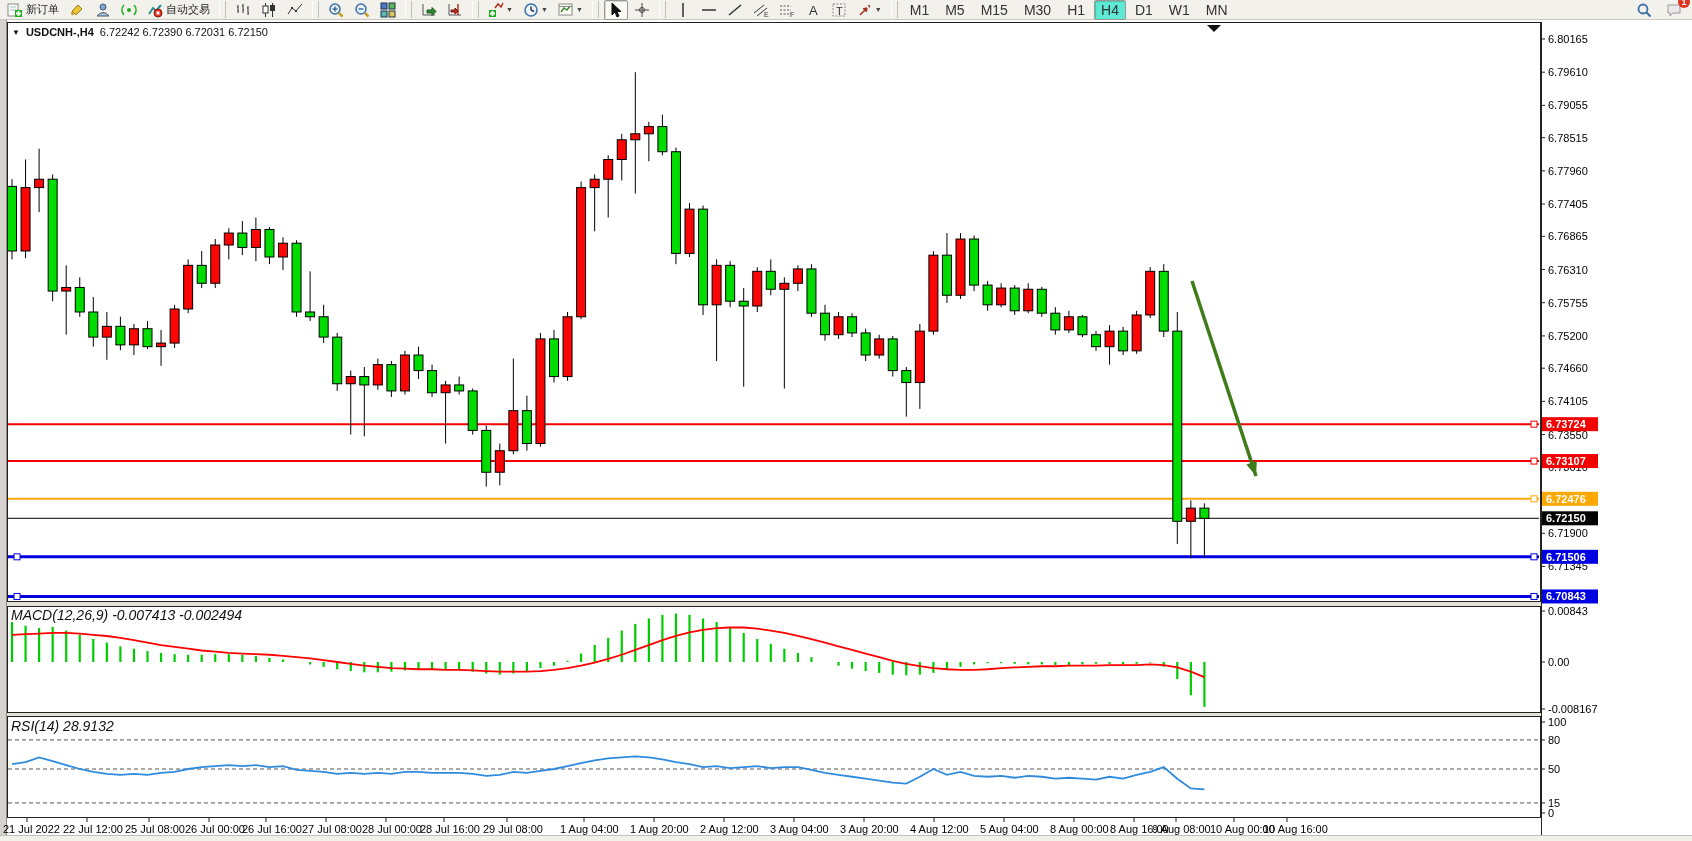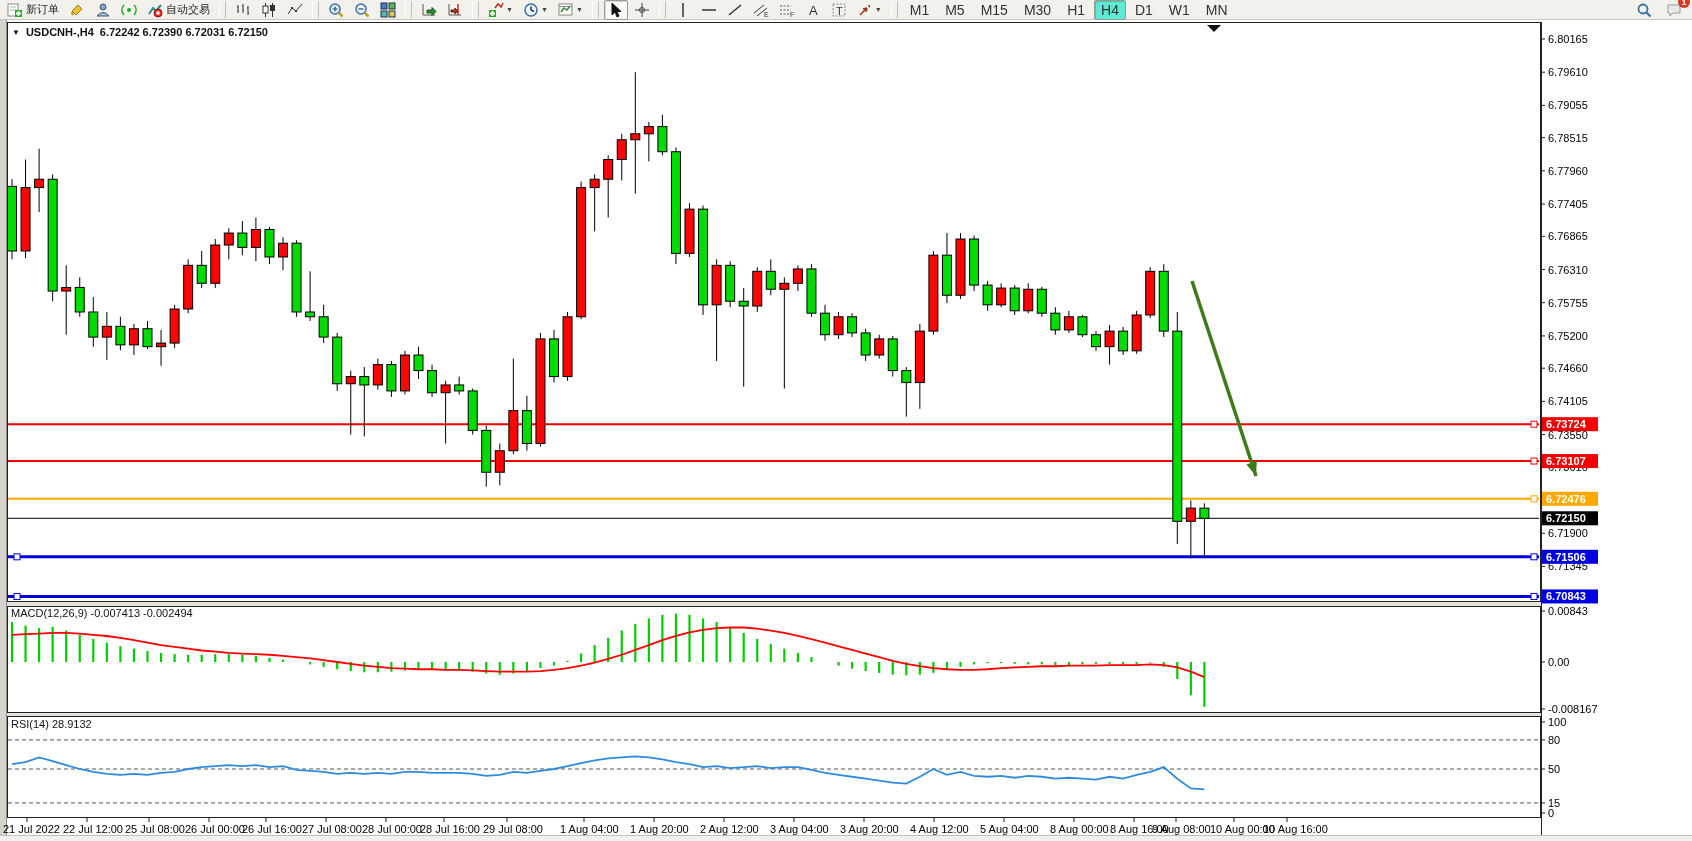--- a/index.html
+++ b/index.html
@@ -16,21 +16,21 @@
   .tf-btn{padding:1px 6px;font-size:14px;color:#333;border:1px solid transparent;}
   .tf-btn.pressed{background:#5eead4;border:1px solid #9c9a90;box-shadow:inset 1px 1px 1px rgba(0,0,0,.18);}
   .caret{font-size:7px;color:#444;margin-left:-1px;}
   .tb-right{margin-left:auto;display:flex;align-items:center;gap:6px;padding-right:6px;}
   .badge{position:absolute;right:-5px;top:-5px;background:#e23322;color:#fff;border-radius:50%;
     width:12px;height:12px;font-size:9px;line-height:12px;text-align:center;font-weight:bold;}
   .chat-wrap{position:relative;}
   
   #chart-title{position:absolute;left:12px;top:26px;font-size:11px;font-weight:bold;color:#111;z-index:3;display:flex;gap:6px;align-items:center;}
   #chart-title .tri{font-size:8px;color:#111;font-weight:normal;}
-  .ind-label{position:absolute;font-size:11px;color:#111;z-index:3;}
+  .ind-label{position:absolute;font-size:14px;color:#111;z-index:3;font-style:italic;}
   #macd-label{left:11px;top:607px;}
   #rsi-label{left:11px;top:718px;}
   svg text{font-family:"Liberation Sans","DejaVu Sans",sans-serif;}
 </style>
 </head>
 <body>
 
 <div id="stage">
 
   <div class="toolbar">
@@ -751,18 +751,18 @@
         <line x1="1234" y1="818" x2="1234" y2="822" stroke="#222"></line>
         <text x="1210" y="833" font-size="11" fill="#000">10 Aug 00:00</text>
         <line x1="1287" y1="818" x2="1287" y2="822" stroke="#222"></line>
         <text x="1263" y="833" font-size="11" fill="#000">10 Aug 16:00</text>
       </g>
     </svg>
 
   <div id="chart-title">
     <span class="tri">▼</span>
     <span>USDCNH-,H4</span>
-    <span style="font-weight:bold">6.72242 6.72390 6.72031 6.72150</span>
+    <span style="font-weight:normal">6.72242 6.72390 6.72031 6.72150</span>
   </div>
   <div class="ind-label" id="macd-label">MACD(12,26,9) -0.007413 -0.002494</div>
   <div class="ind-label" id="rsi-label">RSI(14) 28.9132</div>
 
 </div>
 
 </body></html>

